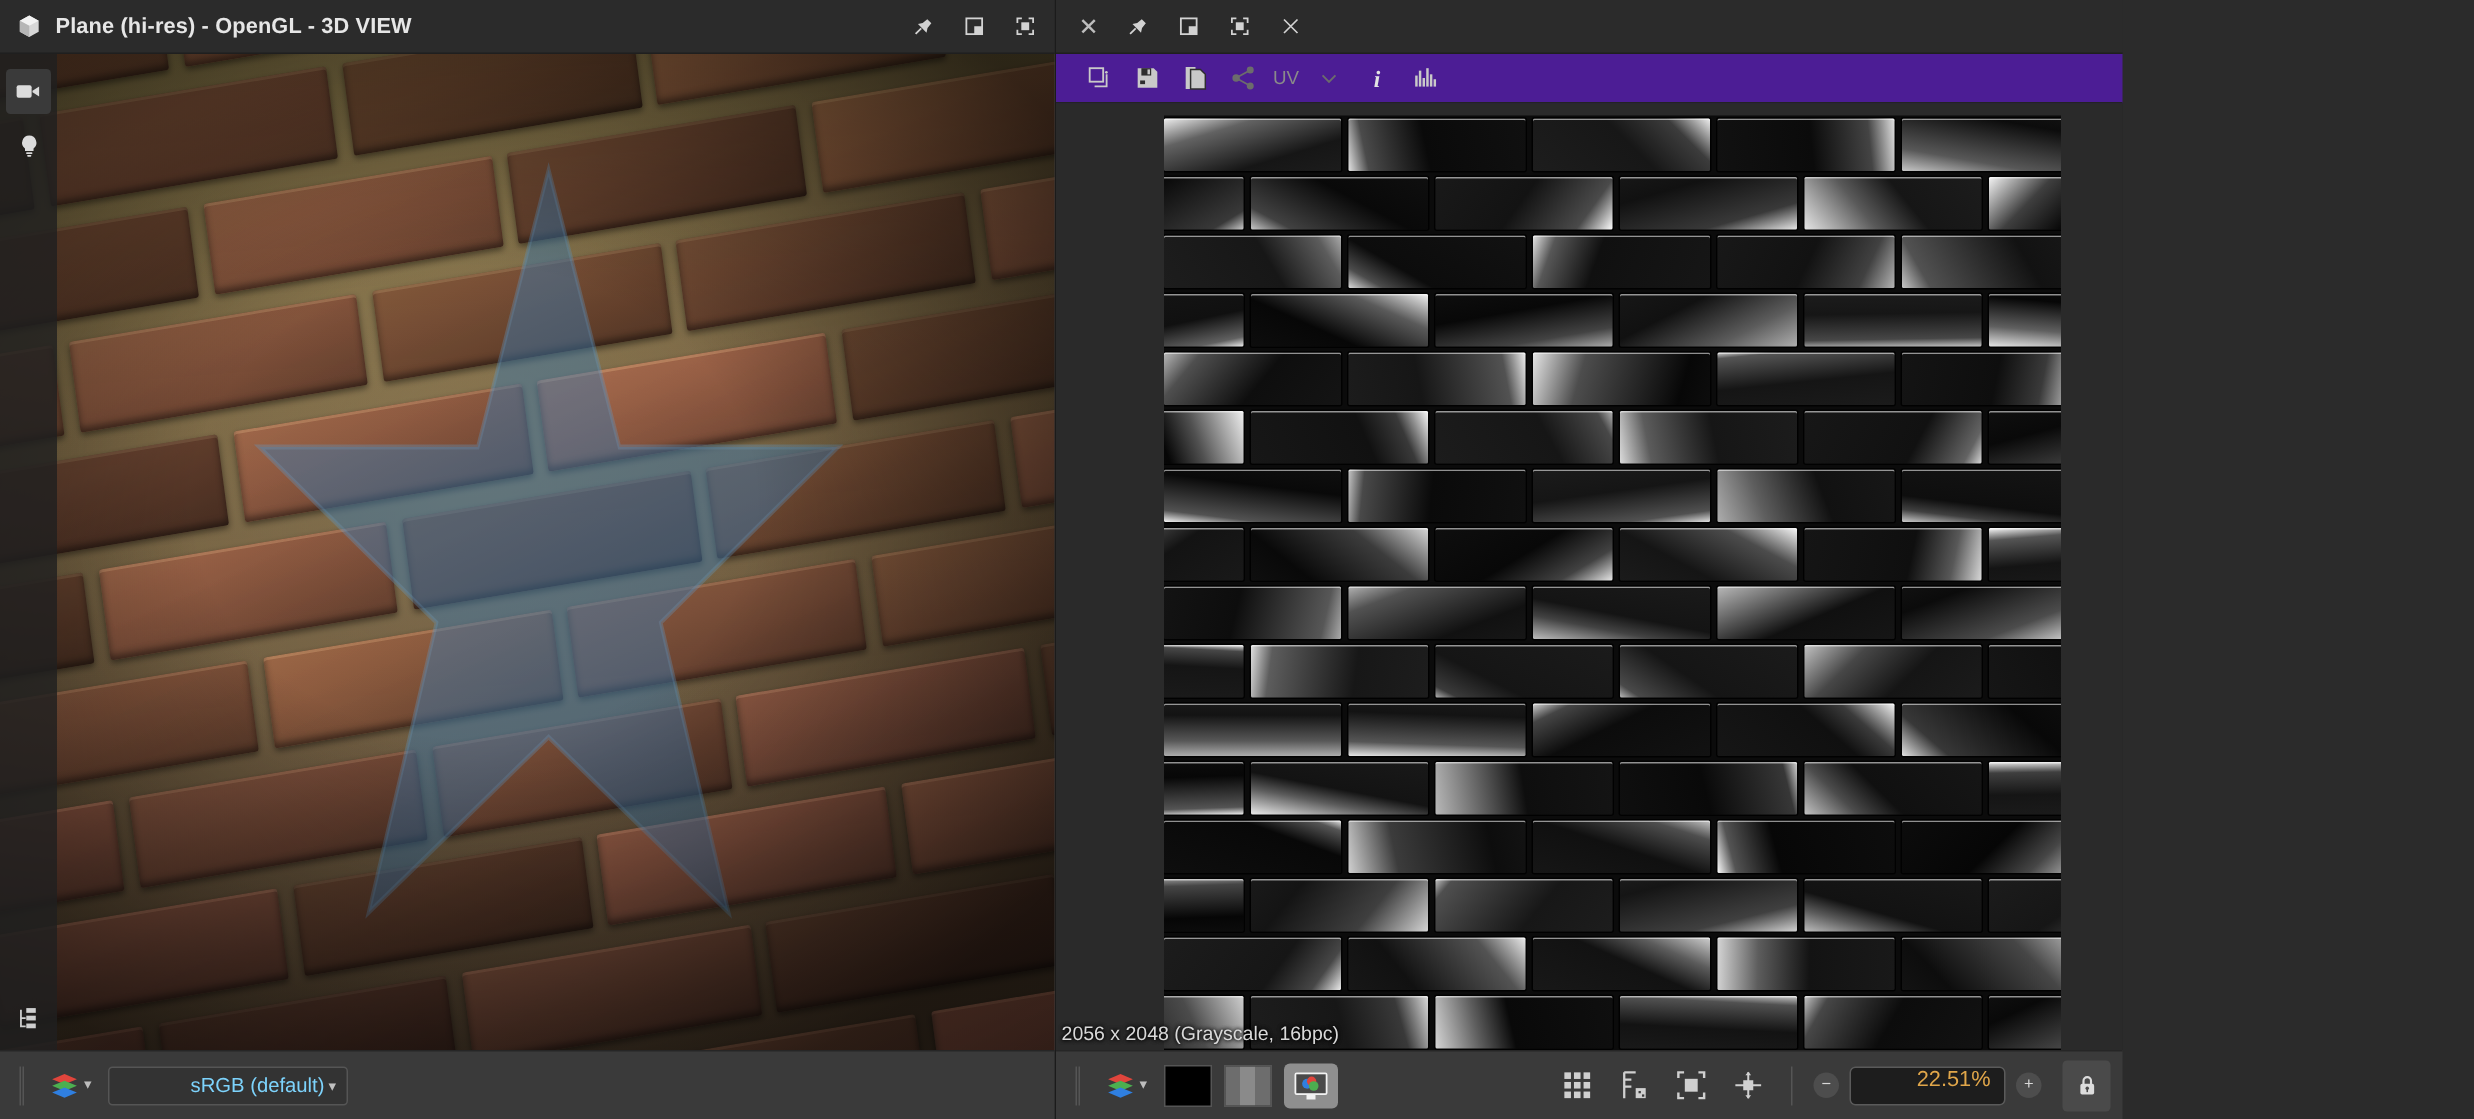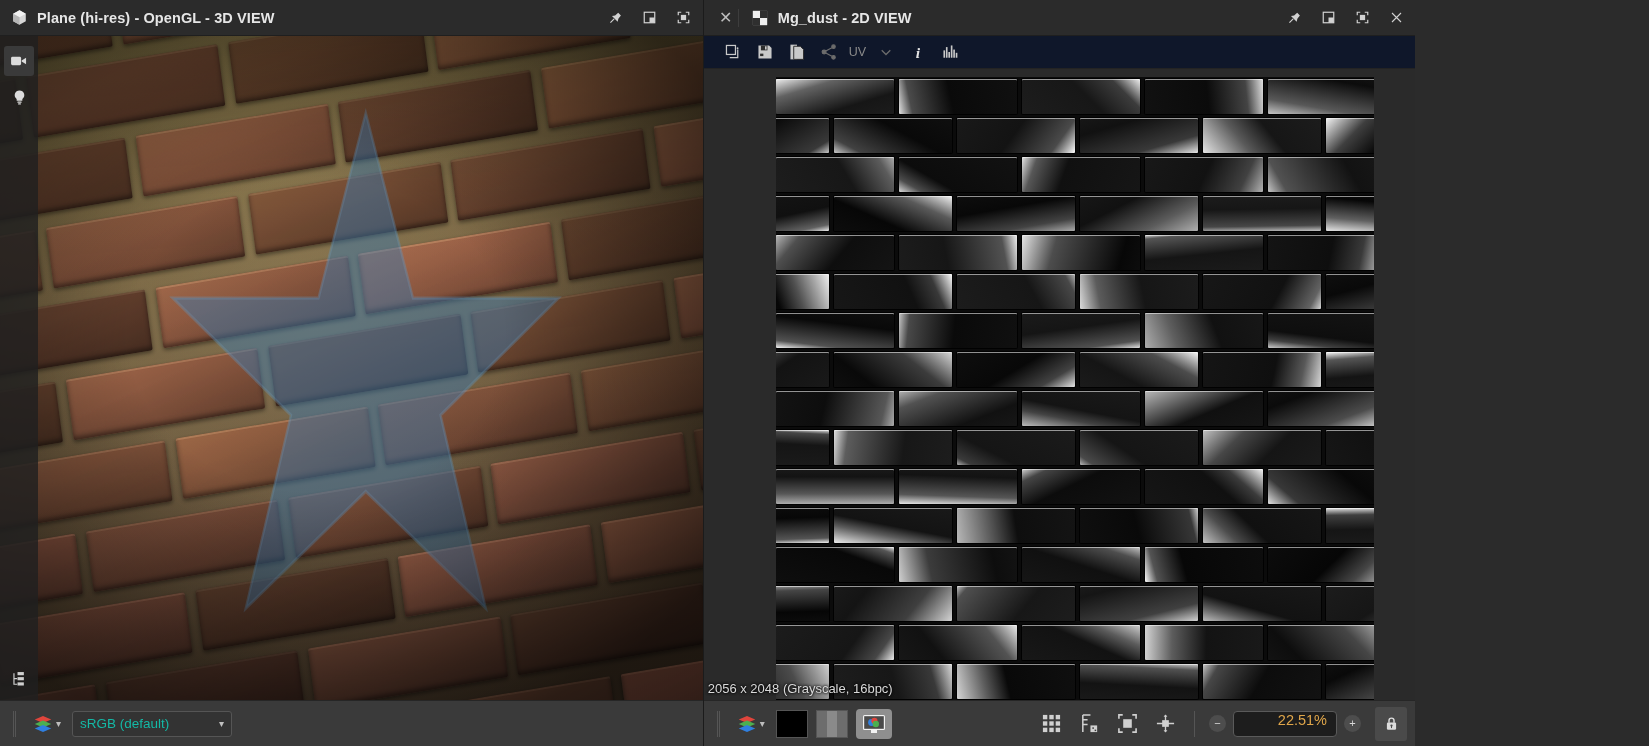--- a/index.html
+++ b/index.html
@@ -45,21 +45,21 @@
     border-bottom: 1px solid #232323;
   }
   .menu-item {
     color: #d2d2d2; font-size: 13px; padding: 5px 11px; cursor: pointer; border-radius: 2px;
     white-space: nowrap;
   }
 
   
   .toolbar2d {
     height: 33px; flex: 0 0 33px;
-    background: #0f172a;
+    background: #4c1d95;
     display: flex; align-items: center;
     padding-left: 14px; gap: 2px;
     border-bottom: 1px solid #232323;
   }
   .tool-btn {
     width: 30px; height: 26px; display: flex; align-items: center; justify-content: center;
     color: #c9c9c9; cursor: pointer; border-radius: 2px;
   }
   .tool-btn.dim { color: #6c6c6c; }
   .tool-lbl { color: #8a8a8a; font-size: 12.5px; padding: 0 3px; }
@@ -134,21 +134,21 @@
   .grip { width:3px; height:26px; border-left:1px solid #555; border-right:1px solid #555;
           margin: 0 5px; }
   .layers-btn { display:flex; align-items:center; gap:2px; cursor:pointer; padding: 2px 3px; }
   .caret { color:#bdbdbd; font-size:10px; line-height:1; }
 
   .combo {
     height: 26px; min-width: 160px; background: #333; border: 1px solid #555; border-radius: 3px;
     display:flex; align-items:center; justify-content:space-between;
     padding: 0 7px; color:#e0a64a; font-size:13.5px; cursor:pointer;
   }
-  .combo .cv { color:#14b8a6; }
+  .combo .cv { color:#7dd3fc;margin-left:47px; }
   .combo .cc { color:#c0c0c0; font-size:10px; }
 
   .sb-spacer { flex: 1 1 auto; }
   .sw-black { width:32px; height:28px; background:#000; border:1px solid #555; cursor:pointer; }
   .sw-gray  { width:32px; height:28px; background:
       linear-gradient(90deg,#6d6d6d 0 33%, #8a8a8a 33% 66%, #6d6d6d 66% 100%);
       border:1px solid #555; cursor:pointer; }
   .sw-rgb {
     width:36px; height:30px; background:#8f8f8f; border-radius:4px;
     display:flex; align-items:center; justify-content:center; cursor:pointer;
@@ -310,32 +310,20 @@
         <span class="cc">▾</span>
       </div>
       <div class="sb-spacer"></div>
     </div>
   </section>
 
   <section class="panel panel-right">
 
     <div class="titlebar">
       <span class="split-x">✕</span>
-      <div class="tb-left" style="border-left:1px solid #3d3d3d; padding-left:12px;">
-        <span class="tb-btn">
-          <svg width="16" height="16" viewBox="0 0 18 18">
-            <rect x="1" y="1" width="16" height="16" fill="#cfcfcf"></rect>
-            <rect x="1" y="1" width="8" height="8" fill="#efefef"></rect>
-            <rect x="9" y="9" width="8" height="8" fill="#efefef"></rect>
-            <rect x="9" y="1" width="8" height="8" fill="#2f2f2f"></rect>
-            <rect x="1" y="9" width="8" height="8" fill="#2f2f2f"></rect>
-          </svg>
-        </span>
-        <span class="title-text">Mg_dust - 2D VIEW</span>
-      </div>
       <div class="tb-right">
         <span class="tb-btn">
           <svg width="15" height="15" viewBox="0 0 20 20" fill="none" stroke="#d2d2d2" stroke-width="1.6">
             <path d="M13.6 3.8 9.5 7.2l-4.2.9 7.6 7.6.9-4.2 3.4-4.1z" fill="#d2d2d2" stroke="none"></path>
             <path d="M8.2 11.8 3.2 16.8" stroke="#d2d2d2"></path>
           </svg>
         </span>
         <span class="tb-btn">
           <svg width="15" height="15" viewBox="0 0 20 20">
             <rect x="3" y="3" width="14" height="14" fill="none" stroke="#d2d2d2" stroke-width="1.6"></rect>

